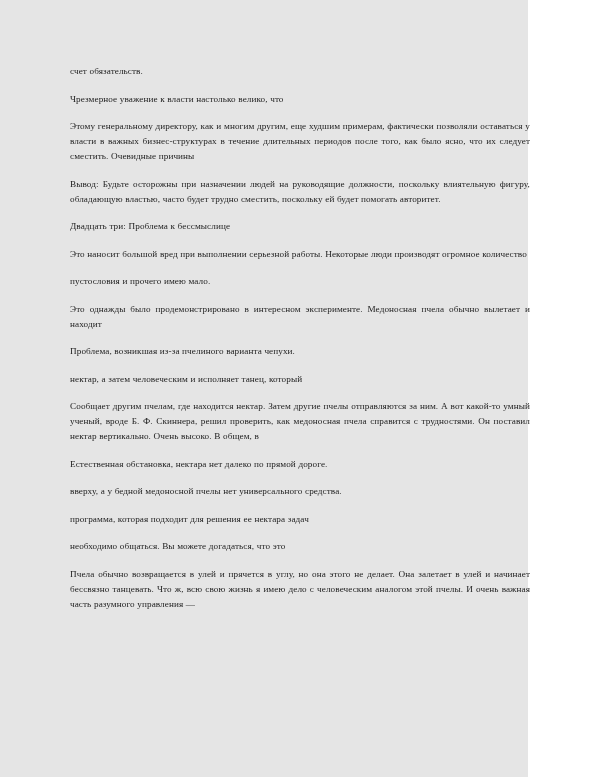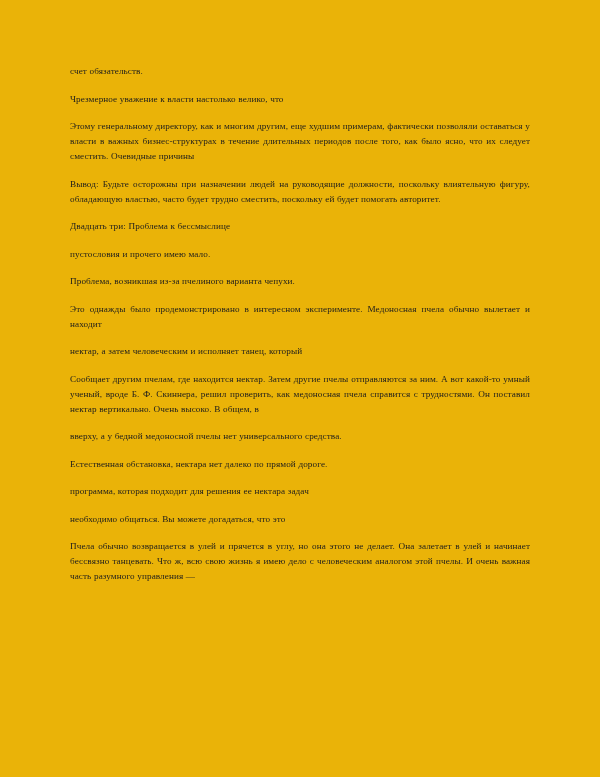--- a/index.html
+++ b/index.html
@@ -11,23 +11,23 @@
     width: 600px;
     height: 777px;
     background: #ffffff;
     font-family: "Liberation Serif", "DejaVu Serif", serif;
     color: #1a1a1a;
     overflow: hidden;
   }
 
   .page {
     position: relative;
-    width: 600px;
+    width: 528px;
     height: 777px;
-    background: #eab308;
+    background: #e5e5e5;
     box-sizing: border-box;
   }
 
   .text-column {
     position: absolute;
     left: 70px;
     top: 64px;
     width: 460px;
   }
 
@@ -56,25 +56,26 @@
 <body>
 
 <div class="page">
   <div class="text-column">
 
     <p class="para short">счет обязательств.</p>
     <p class="para short">Чрезмерное уважение к власти настолько велико, что</p>
     <p class="para">Этому генеральному директору, как и многим другим, еще худшим примерам, фактически позволяли оставаться у власти в важных бизнес-структурах в течение длительных периодов после того, как было ясно, что их следует сместить. Очевидные причины</p>
     <p class="para">Вывод: Будьте осторожны при назначении людей на руководящие должности, поскольку влиятельную фигуру, обладающую властью, часто будет трудно сместить, поскольку ей будет помогать авторитет.</p>
     <p class="para short">Двадцать три: Проблема к бессмыслице</p>
+    <p class="para">Это наносит большой вред при выполнении серьезной работы. Некоторые люди производят огромное количество</p>
     <p class="para short">пустословия и прочего имею мало.</p>
+    <p class="para">Это однажды было продемонстрировано в интересном эксперименте. Медоносная пчела обычно вылетает и находит</p>
     <p class="para short">Проблема, возникшая из-за пчелиного варианта чепухи.</p>
-    <p class="para">Это однажды было продемонстрировано в интересном эксперименте. Медоносная пчела обычно вылетает и находит</p>
     <p class="para short">нектар, а затем человеческим и исполняет танец, который</p>
     <p class="para">Сообщает другим пчелам, где находится нектар. Затем другие пчелы отправляются за ним. А вот какой-то умный ученый, вроде Б. Ф. Скиннера, решил проверить, как медоносная пчела справится с трудностями. Он поставил нектар вертикально. Очень высоко. В общем, в</p>
+    <p class="para short">Естественная обстановка, нектара нет далеко по прямой дороге.</p>
     <p class="para short">вверху, а у бедной медоносной пчелы нет универсального средства.</p>
-    <p class="para short">Естественная обстановка, нектара нет далеко по прямой дороге.</p>
     <p class="para short">программа, которая подходит для решения ее нектара задач</p>
     <p class="para short">необходимо общаться. Вы можете догадаться, что это</p>
     <p class="para">Пчела обычно возвращается в улей и прячется в углу, но она этого не делает. Она залетает в улей и начинает бессвязно танцевать. Что ж, всю свою жизнь я имею дело с человеческим аналогом этой пчелы. И очень важная часть разумного управления —</p>
 
   </div>
 </div>
 
 </body></html>

